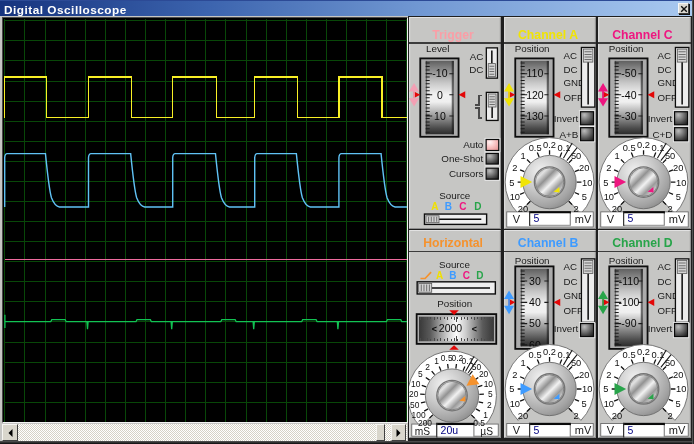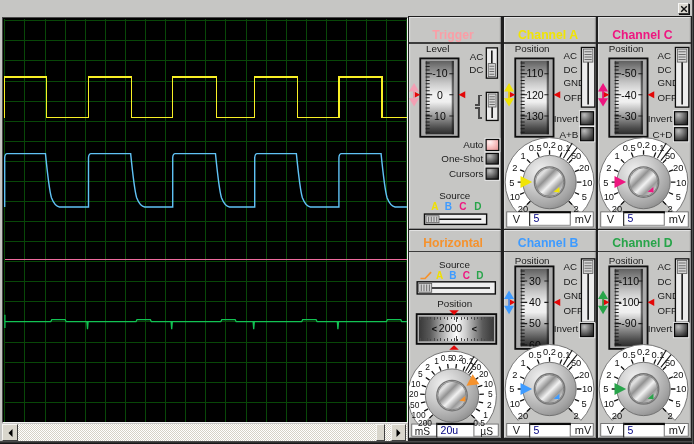--- a/index.html
+++ b/index.html
@@ -71,20 +71,23 @@
 </radialGradient>
 <radialGradient id="ledPink" cx="0.3" cy="0.25" r="0.95">
  <stop offset="0" stop-color="#fff2f2"></stop>
  <stop offset="0.4" stop-color="#fbcaca"></stop>
  <stop offset="0.8" stop-color="#eda4a4"></stop>
  <stop offset="1" stop-color="#dd8f8f"></stop>
 </radialGradient>
 </defs>
 </svg>
 
+<div id="title">
+      <span>Digital Oscilloscope</span>
+    </div>
 <div id="closebtn">
       <svg width="8" height="8" style="position:absolute;left:0.5px;top:0.5px" viewBox="0 0 8 8">
         <path d="M1.2 1.2 L6.8 6.8 M6.8 1.2 L1.2 6.8" stroke="#101010" stroke-width="1.4"></path>
       </svg>
     </div>
 <div id="scope"></div>
 <svg style="position:absolute;left:3.5px;top:18.5px" width="403" height="403" viewBox="0 0 402.5 402.5">
       <rect x="0" y="0" width="402.5" height="402.5" fill="#000"></rect>
       <path d="M0.8 0V402.5 M20.9 0V402.5 M41 0V402.5 M61 0V402.5 M81.1 0V402.5 M101.2 0V402.5 M121.3 0V402.5 M141.4 0V402.5 M161.4 0V402.5 M181.5 0V402.5 M201.6 0V402.5 M221.7 0V402.5 M241.8 0V402.5 M261.8 0V402.5 M281.9 0V402.5 M302 0V402.5 M322.1 0V402.5 M342.2 0V402.5 M362.2 0V402.5 M382.3 0V402.5 M402.4 0V402.5 M0 1.8H402.5 M0 21.9H402.5 M0 41.9H402.5 M0 62H402.5 M0 82H402.5 M0 102H402.5 M0 122.1H402.5 M0 142.2H402.5 M0 162.2H402.5 M0 182.3H402.5 M0 202.3H402.5 M0 222.4H402.5 M0 242.4H402.5 M0 262.5H402.5 M0 282.5H402.5 M0 302.6H402.5 M0 322.6H402.5 M0 342.7H402.5 M0 362.7H402.5 M0 382.8H402.5 M0 402.8H402.5" stroke="#084708" stroke-width="1" fill="none" shape-rendering="crispEdges"></path>
       <path d="M0.7 98.6 L0.7 98.6 V58.1 H42.4 V98.6 L84.4 98.6 V58.1 H127.5 V98.6 L168.5 98.6 V58.1 H212.2 V98.6 L250.4 98.6 V58.1 H293 V98.6 L334.5 98.6 V58.1 H377.6 V98.6 H402.5" stroke="#f8ef25" stroke-width="1.4" fill="none" shape-rendering="crispEdges"></path>

